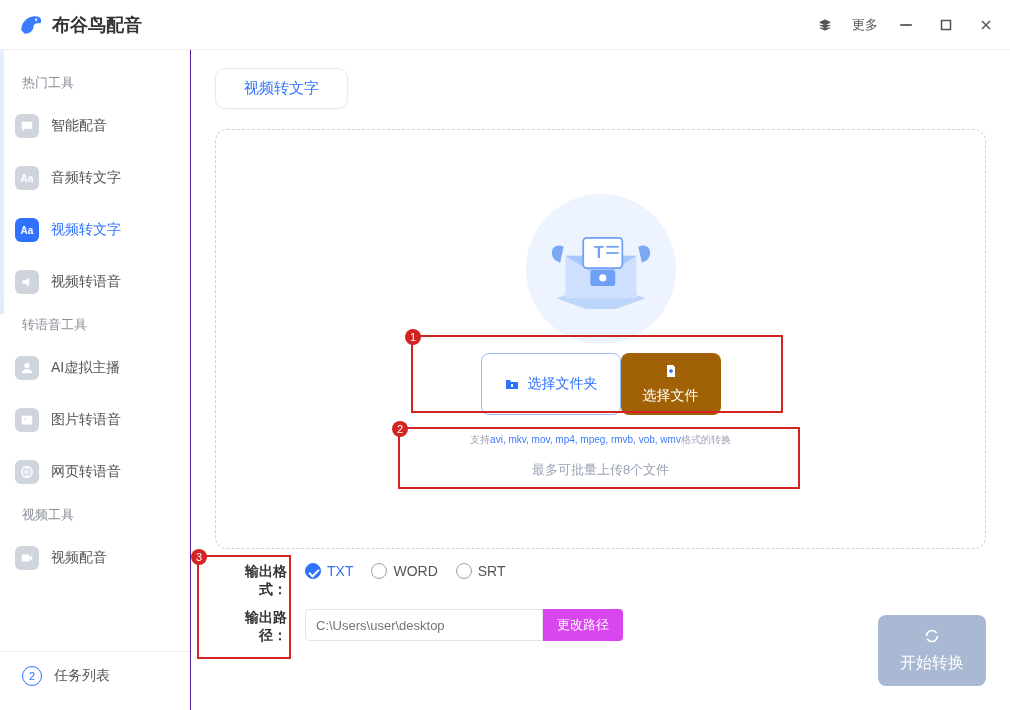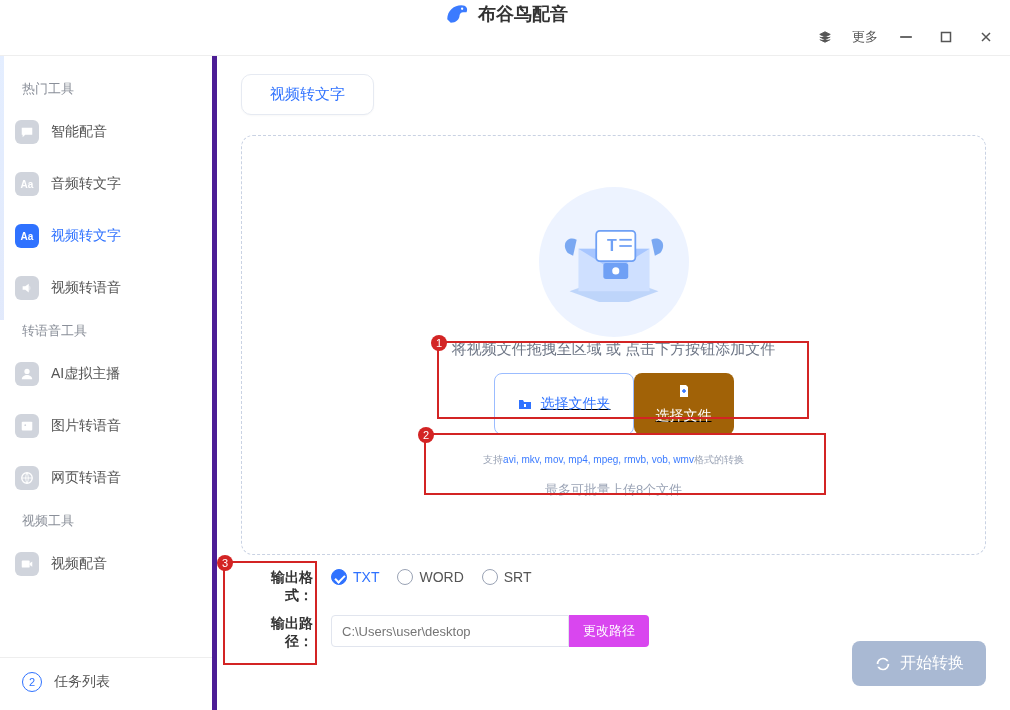--- a/index.html
+++ b/index.html
@@ -1,30 +1,30 @@
 <!DOCTYPE html>
 <html><head>
 <meta charset="utf-8">
 <style>
 * { box-sizing: border-box; margin: 0; padding: 0; font-family: "Microsoft YaHei", "PingFang SC", sans-serif; }
 body { background: #fff; width: 1010px; height: 710px; overflow: hidden; position: relative; }
 
 
-.titlebar { height: 56px; display: flex; align-items: center; padding: 0 16px; border-bottom: 1px solid #eee; flex-direction: column; }
+.titlebar { height: 50px; display: flex; align-items: center; padding: 0 16px; border-bottom: 1px solid #eee; }
 .logo { display: flex; align-items: center; gap: 8px; }
 .logo-icon { width: 28px; height: 28px; }
 .app-title { font-size: 18px; font-weight: bold; color: #333; }
 .titlebar-right { margin-left: auto; display: flex; align-items: center; gap: 20px; }
 .more-btn { display: flex; align-items: center; gap: 20px; color: #555; font-size: 13px; cursor: pointer; }
 .win-controls { display: flex; gap: 24px; align-items: center; }
 .win-btn { width: 16px; height: 16px; display: flex; align-items: center; justify-content: center; color: #555; cursor: pointer; }
 
 
 .main { display: flex; height: calc(710px - 50px); }
-.sidebar { width: 217px; padding: 16px 0; border-right: 5px solid #4c1d95; position: relative; }
+.sidebar { width: 191px; padding: 16px 0; border-right: 1px solid #4c1d95; position: relative; }
 .sidebar::before { content:''; position:absolute; left:0; top:0; width:4px; height:100%; background:linear-gradient(180deg,#4a8cff 0%,#3b6fe8 40%,transparent 40%); opacity:.15; }
 .section-title { color: #8a8f99; font-size: 13px; padding: 8px 22px; }
 .nav-item { display: flex; align-items: center; gap: 12px; padding: 14px 15px; font-size: 14px; color: #555; cursor: pointer; }
 .nav-item.active { color: #2f72ff; }
 .nav-icon { width: 24px; height: 24px; border-radius: 6px; display: flex; align-items: center; justify-content: center; background: #d0d4dc; color: #fff; font-size: 12px; flex-shrink:0; }
 .nav-item.active .nav-icon { background: #2f72ff; }
 .nav-icon.aa::after { content:'Aa'; font-size:10px; font-weight:bold; }
 .nav-icon svg { width:14px; height:14px; fill:#fff; }
 .task-item { display:flex; align-items:center; gap:12px; padding:14px 22px; font-size:14px; color:#555; cursor:pointer; border-top:1px solid #eee; position:absolute; bottom:10px; left:0; right:0; }
 .task-badge { width:20px; height:20px; border:1.5px solid #2f72ff; color:#2f72ff; border-radius:50%; display:flex; align-items:center; justify-content:center; font-size:11px; }
@@ -32,21 +32,21 @@
 
 .content { flex: 1; padding: 18px 24px 16px 24px; display: flex; flex-direction: column; }
 .tab-btn { display:inline-block; padding: 10px 28px; border:1px solid #e6eaf2; border-radius: 10px; background:#fff; color:#2f72ff; font-size:15px; font-weight:500; box-shadow:0 1px 2px rgba(0,0,0,.03); }
 
 .dropzone { margin-top: 20px; border: 1px dashed #c9d2e3; border-radius: 12px; height: 420px; display:flex; flex-direction:column; align-items:center; justify-content:center; position:relative; }
 .dz-illustration { width:170px; height:140px; position:relative; display:flex; align-items:center; justify-content:center; }
 .dz-circle { width:150px; height:150px; background:#edf3ff; border-radius:50%; position:absolute; }
 .dz-envelope { position:relative; width:110px; height:80px; }
 
 .dz-text { color:#6d7585; font-size:15px; margin-top:8px; }
-.dz-buttons { display:flex; margin-top:14px;text-decoration:underline; }
+.dz-buttons { display:flex; margin-top:14px; }
 .btn { display:flex; align-items:center; gap:8px; padding: 10px 22px; border-radius:8px; font-size:14px; cursor:pointer; border:none; }
 .btn-outline { background:#fff; border:1px solid #9bbcff; color:#2f72ff; }
 .btn-primary { background:#a16207; color:#fff;flex-direction:column; }
 .btn .ficon { width:16px; height:16px; }
 
 .dz-support { color:#9aa3b5; font-size:10px; margin-top:18px; }
 .dz-support .fmt { color:#3b7bff; }
 .dz-limit { color:#9aa3b5; font-size:13px; margin-top:14px; }
 
 
@@ -59,21 +59,21 @@
 .slabel { color:#333; font-weight:bold; width:68px; text-align:right; }
 .radio { display:flex; align-items:center; gap:6px; cursor:pointer; color:#555; }
 .rdot { width:16px; height:16px; border-radius:50%; border:1.5px solid #9aa3b5; position:relative; }
 .radio.checked .rdot { border-color:#2f72ff; background:#2f72ff; }
 .radio.checked .rdot::after { content:''; position:absolute; left:3px; top:5px; width:8px; height:4px; border-left:2px solid #fff; border-bottom:2px solid #fff; transform:rotate(-45deg); }
 .radio.checked { color:#2f72ff; }
 .path-row { display:flex; align-items:center; gap:0; }
 .path-input { border:1px solid #e1e5ee; height:32px; width:238px; padding:0 10px; font-size:13px; color:#aab0bd; border-radius:4px 0 0 4px; }
 .path-btn { height:32px; padding:0 14px; background:#d946ef; color:#fff; border:none; font-size:13px; border-radius:0 4px 4px 0; cursor:pointer; }
 
-.start-btn { position:absolute; right:24px; bottom:24px; background:#a9b9d3; color:#fff; padding:12px 22px; border:none; border-radius:8px; font-size:16px; display:flex; align-items:center; gap:8px; cursor:pointer; }
+.start-btn { position:absolute; right:24px; bottom:24px; background:#a9b9d3; color:#fff; padding:12px 22px; border:none; border-radius:8px; font-size:16px; display:flex; align-items:center; gap:8px; cursor:pointer;flex-direction:column; }
 .start-btn svg { width:18px; height:18px; }
 
 
 .hl3-box { border:2px solid #d32424; position:absolute; pointer-events:none; }
 </style>
 </head>
 <body>
 
 <div class="titlebar">
   <div class="logo">
@@ -200,21 +200,20 @@
           <rect x="40" y="10" width="44" height="34" rx="4" fill="#fff" stroke="#6fa0f5" stroke-width="2"></rect>
           <text x="52" y="33" font-size="18" fill="#6fa0f5" font-weight="bold">T</text>
           <line x1="66" y1="20" x2="80" y2="20" stroke="#6fa0f5" stroke-width="2"></line>
           <line x1="66" y1="27" x2="80" y2="27" stroke="#6fa0f5" stroke-width="2"></line>
           <rect x="48" y="46" width="28" height="18" rx="3" fill="#6fa0f5"></rect>
           <circle cx="62" cy="55" r="4" fill="#fff"></circle>
           <path fill="#7aa8f2" d="M8 35 C0 25 8 15 18 20 L14 38 Z"></path>
           <path fill="#7aa8f2" d="M112 35 C120 25 112 15 102 20 L106 38 Z"></path>
         </svg>
       </div>
-      <div class="dz-text">将视频文件拖拽至区域 或 点击下方按钮添加文件</div>
       <div class="dz-buttons">
         <button class="btn btn-outline">
           <svg class="ficon" viewBox="0 0 16 16">
               <path fill="#2f72ff" d="M2 4h4l1 2h7v7H2z"></path>
               <path fill="#fff" d="M7 8h2v3h-2z M5.5 9.5h5"></path>
             </svg>
           <span>选择文件夹</span>
         </button>
         <button class="btn btn-primary">
           <svg class="ficon" viewBox="0 0 16 16">

